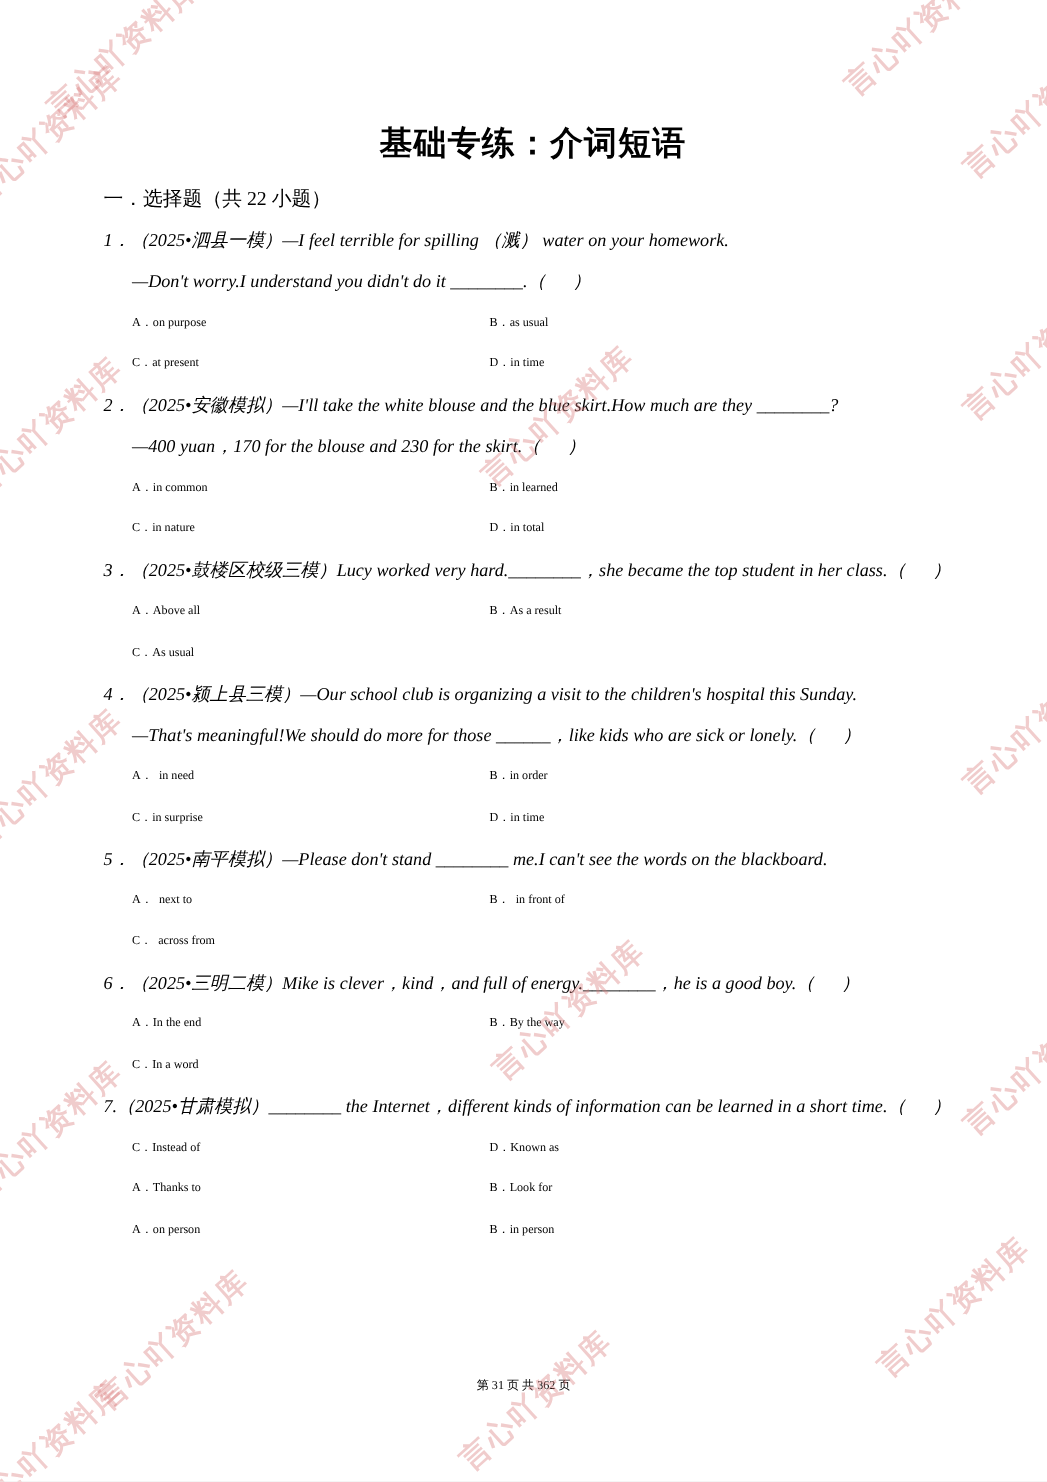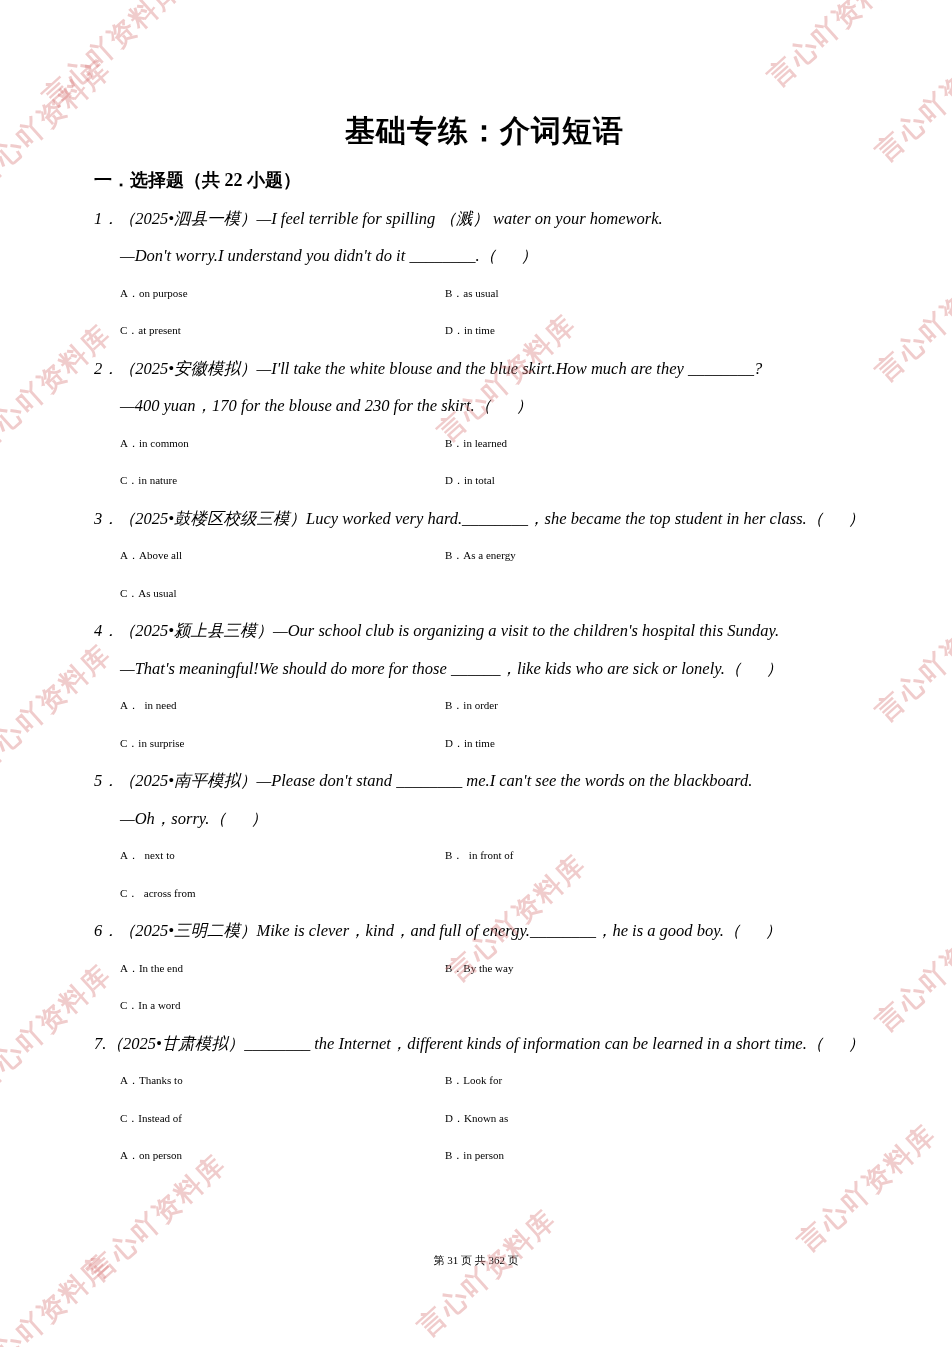--- a/index.html
+++ b/index.html
@@ -17,21 +17,21 @@
     padding:110px 77px 0 94px;
   }
   .doc-title {
     text-align:center;
     font-size:30px; font-weight:bold;
     line-height:42px;
     margin:0 0 10px 0;
     letter-spacing:1px;
   }
   .section-heading {
-    font-size:18px; font-weight:bold;
+    font-size:18px; font-weight:normal;
     line-height:37.5px;
     white-space:pre;
   }
   .question { margin:0; }
   .q-line {
     font-size:16.5px;
     line-height:37.5px;
     white-space:pre;
     font-style:italic;
   }
@@ -96,44 +96,43 @@
           <div class="opt-row"><div class="opt">C．at present</div><div class="opt">D．in time</div></div>
         </div>
         <div class="question">
           <div class="q-line">2．（2025•安徽模拟）—I'll take the white blouse and the blue skirt.How much are they ________?</div>
           <div class="q-line cont">—400 yuan，170 for the blouse and 230 for the skirt.（      ）</div>
           <div class="opt-row"><div class="opt">A．in common</div><div class="opt">B．in learned</div></div>
           <div class="opt-row"><div class="opt">C．in nature</div><div class="opt">D．in total</div></div>
         </div>
         <div class="question">
           <div class="q-line">3．（2025•鼓楼区校级三模）Lucy worked very hard.________，she became the top student in her class.（      ）</div>
-          <div class="opt-row"><div class="opt">A．Above all</div><div class="opt">B．As a energy</div></div>
+          <div class="opt-row"><div class="opt">A．Above all</div><div class="opt">B．As a result</div></div>
           <div class="opt-row"><div class="opt">C．As usual</div></div>
         </div>
         <div class="question">
           <div class="q-line">4．（2025•颍上县三模）—Our school club is organizing a visit to the children's hospital this Sunday.</div>
           <div class="q-line cont">—That's meaningful!We should do more for those ______，like kids who are sick or lonely.（      ）</div>
           <div class="opt-row"><div class="opt">A．  in need</div><div class="opt">B．in order</div></div>
           <div class="opt-row"><div class="opt">C．in surprise</div><div class="opt">D．in time</div></div>
         </div>
         <div class="question">
           <div class="q-line">5．（2025•南平模拟）—Please don't stand ________ me.I can't see the words on the blackboard.</div>
-          <div class="q-line cont">—Oh，sorry.（      ）</div>
           <div class="opt-row"><div class="opt">A．  next to</div><div class="opt">B．  in front of</div></div>
           <div class="opt-row"><div class="opt">C．  across from</div></div>
         </div>
         <div class="question">
           <div class="q-line">6．（2025•三明二模）Mike is clever，kind，and full of energy.________，he is a good boy.（      ）</div>
           <div class="opt-row"><div class="opt">A．In the end</div><div class="opt">B．By the way</div></div>
           <div class="opt-row"><div class="opt">C．In a word</div></div>
         </div>
         <div class="question">
           <div class="q-line">7.（2025•甘肃模拟）________ the Internet，different kinds of information can be learned in a short time.（      ）</div>
+          <div class="opt-row"><div class="opt">C．Instead of</div><div class="opt">D．Known as</div></div>
           <div class="opt-row"><div class="opt">A．Thanks to</div><div class="opt">B．Look for</div></div>
-          <div class="opt-row"><div class="opt">C．Instead of</div><div class="opt">D．Known as</div></div>
         </div>
         <div class="question">
           <div class="opt-row"><div class="opt">A．on person</div><div class="opt">B．in person</div></div>
         </div>
       </div>
   </div>
 
   <div class="footer">第 31 页 共 362 页</div>
 
 </div>

